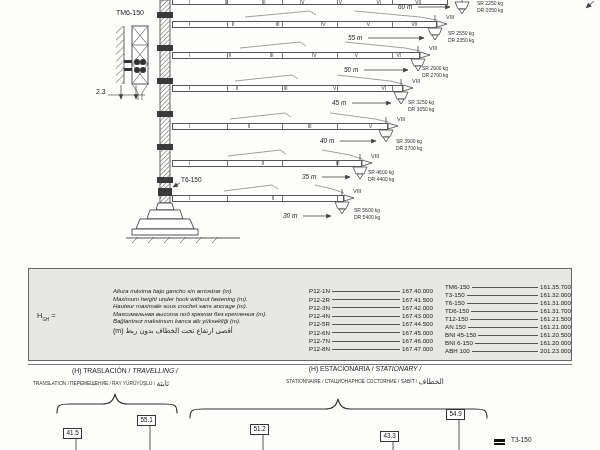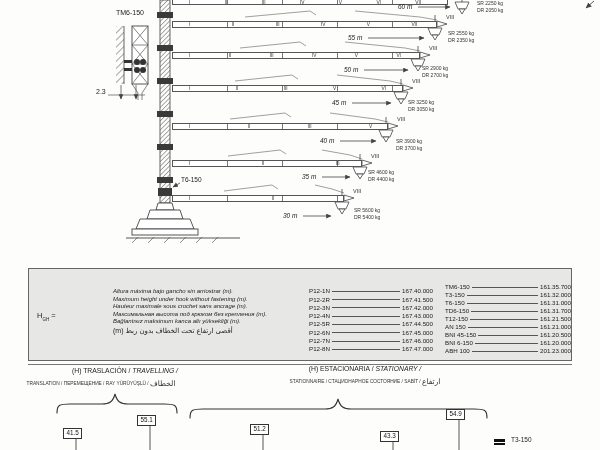--- a/index.html
+++ b/index.html
@@ -343,29 +343,29 @@
         </div>
     </div>
   </div>
   <div class="table-rule"></div>
 
   <div class="hdr" style="left:40px;top:367px;width:170px;">
     <span>(H) TRASLACIÓN / </span><i>TRAVELLING /</i>
   </div>
   <div class="sub" style="left:8px;top:379px;width:186px;">
     <span>TRANSLATION / ПЕРЕМЕЩЕНИЕ / RAY YÜRÜYÜŞLÜ /</span>
-    <span class="arab">الخطاف</span>
+    <span class="arab">ثابتة</span>
   </div>
 
   <div class="hdr" style="left:285px;top:365px;width:160px;">
     <span>(H) ESTACIONARIA / </span><i>STATIONARY /</i>
   </div>
   <div class="sub" style="left:275px;top:377px;width:180px;">
     <span>STATIONNAIRE / СТАЦИОНАРНОЕ СОСТОЯНИЕ / SABİT /</span>
-    <span class="arab">ارتفاع</span>
+    <span class="arab">الخطاف</span>
   </div>
 
   <div class="vbox" style="left:63px;top:428px;">41.5</div>
   <div class="vbox" style="left:137px;top:415px;">55.1</div>
   <div class="vbox" style="left:250px;top:424px;">51.2</div>
   <div class="vbox" style="left:380px;top:431px;">43.3</div>
   <div class="vbox" style="left:446px;top:409px;">54.9</div>
 
   <div class="legend-swatch">
       <div></div>

